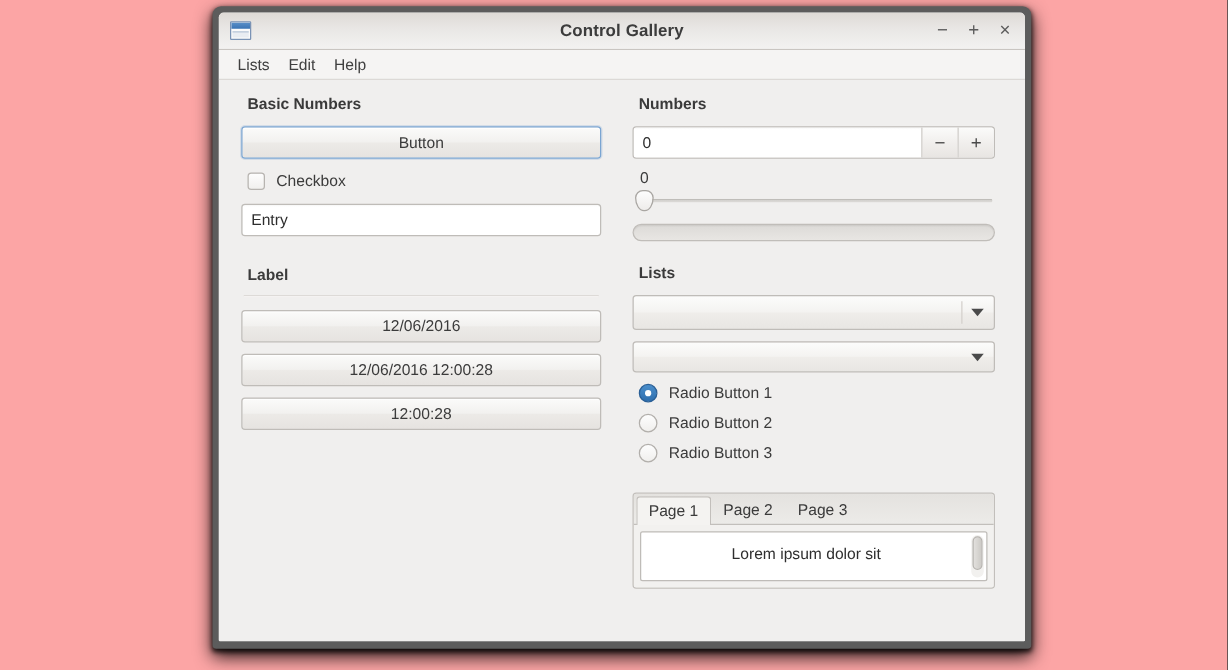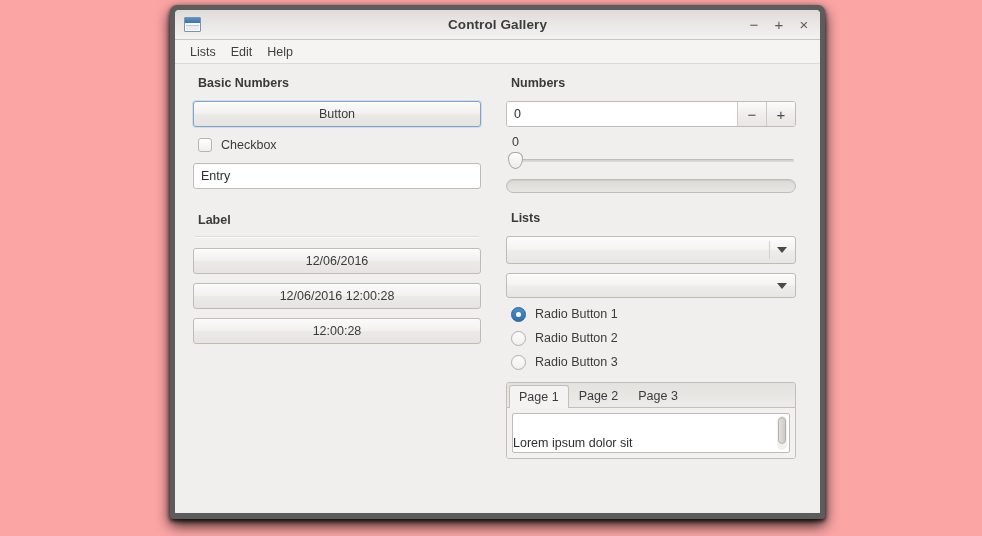--- a/index.html
+++ b/index.html
@@ -372,21 +372,21 @@
     background: #ffffff;
   }
   .radio-label {
     font-size: 12.5px;
     color: #3b3b3b;
     margin-left: 9px;
   }
 
   
   .notebook {
-    margin-top: 12px;
+    margin-top: 24px;
     border: 1px solid #c2bfbb;
     border-radius: 3px;
     background: #f2f1ef;
     box-sizing: border-box;
     overflow: hidden;
   }
   .tabstrip {
     display: flex;
     height: 24px;
     background: linear-gradient(to bottom, #e4e2df, #ecebe8);
@@ -421,21 +421,22 @@
     background: #ffffff;
     border: 1px solid #bfbcb8;
     border-radius: 2px;
     height: 40px;
     box-sizing: border-box;
     overflow: hidden;
   }
   .textview-text {
     font-size: 12.5px;
     color: #2e2e2e;
-    padding-top: 22px;
+    text-align: center;
+    padding-top: 10px;
     padding-right: 12px;
   }
   .vscrollbar {
     position: absolute;
     right: 2px;
     top: 2px;
     bottom: 2px;
     width: 10px;
     border-radius: 5px;
     background: #f2f1ef;

